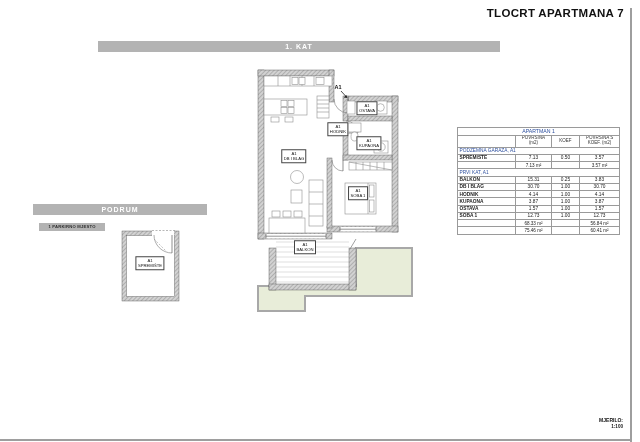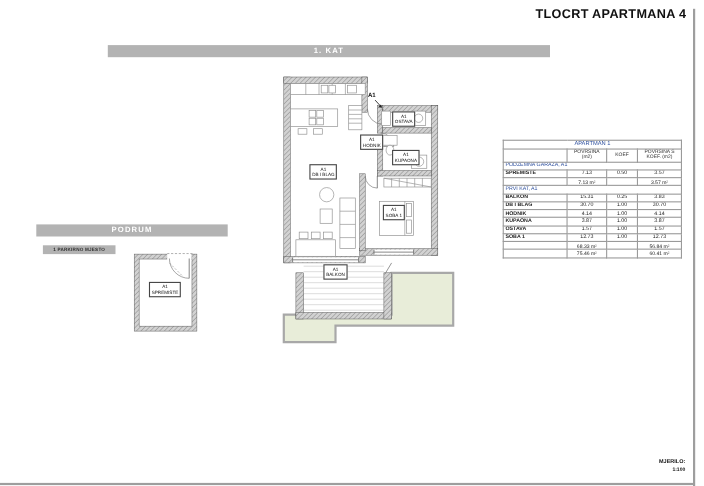--- a/index.html
+++ b/index.html
@@ -183,21 +183,21 @@
       <rect x="122" y="231" width="57" height="70" fill="url(#hatch)" stroke="#4d4d4d" stroke-width="0.4"></rect>
       <rect x="126.5" y="235.5" width="48" height="61" fill="#ffffff" stroke="#4d4d4d" stroke-width="0.4"></rect>
       <rect x="152" y="230" width="22" height="7.5" fill="#ffffff"></rect>
       <line x1="152" y1="230.5" x2="175" y2="230.5" stroke="#999" stroke-width="0.7" stroke-dasharray="2,1.5"></line>
       <path d="M154,235 A18 18 0 0 0 172,253" fill="none" stroke="#777" stroke-width="0.6"></path>
       <line x1="172" y1="235" x2="172" y2="253" stroke="#444" stroke-width="0.6"></line>
       <line x1="154" y1="239" x2="166" y2="251" stroke="#999" stroke-width="0.6" stroke-dasharray="2,1.5"></line>
     </g>
   </svg>
 
-  <div class="sheet-title">TLOCRT APARTMANA 4</div>
+  <div class="sheet-title">TLOCRT APARTMANA 7</div>
 
   <div class="bar bar-kat">
     <span>1. KAT</span>
   </div>
   <div class="bar bar-podrum">
     <span>PODRUM</span>
   </div>
   <div class="bar bar-parking">
     <span>1 PARKIRNO MJESTO</span>
   </div>

